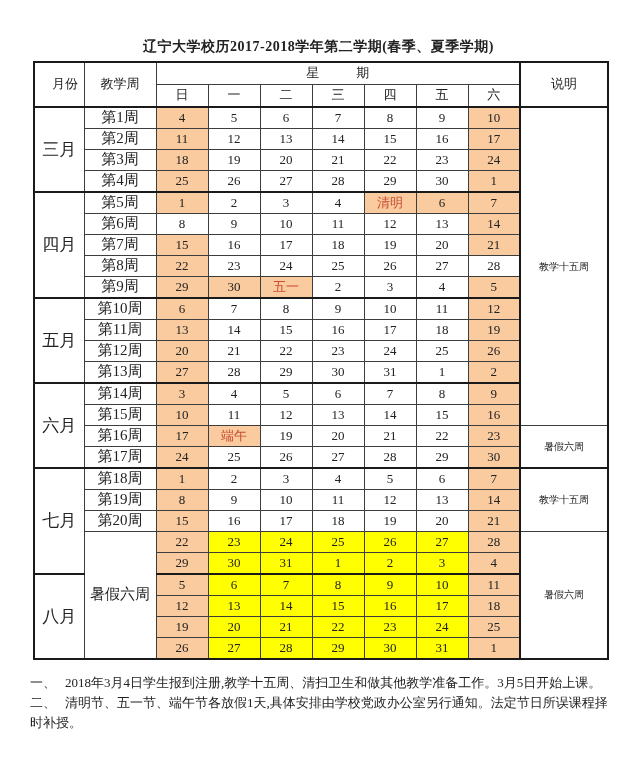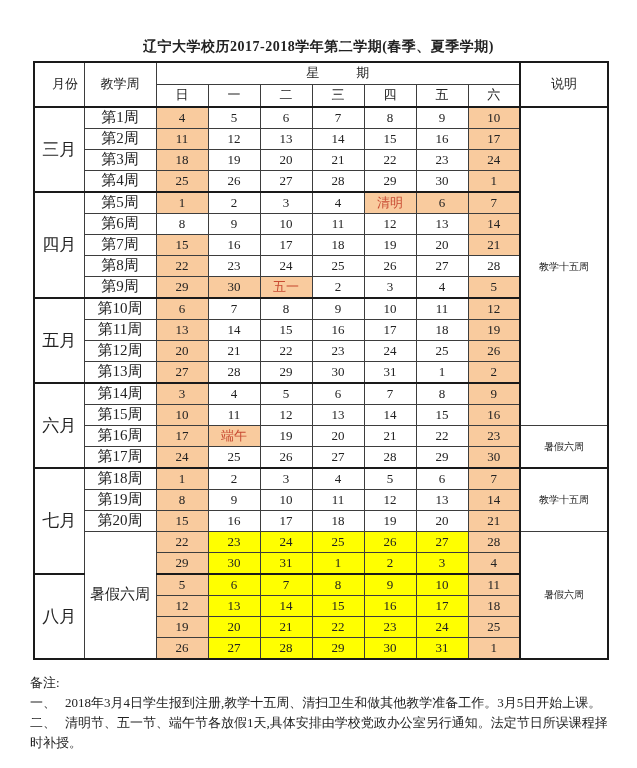--- a/index.html
+++ b/index.html
@@ -376,21 +376,20 @@
           <td class="day-cell bg-y">28</td>
           <td class="day-cell bg-y">29</td>
           <td class="day-cell bg-y">30</td>
           <td class="day-cell bg-y">31</td>
           <td class="day-cell bg-o">1</td>
         </tr>
       </tbody>
   </table>
 
   <div class="remarks">
-    <div>备注:</div>
     <div class="remark">
       <span class="remark-num">一、</span><span>2018年3月4日学生报到注册,教学十五周、清扫卫生和做其他教学准备工作。3月5日开始上课。</span>
     </div>
     <div class="remark">
       <span class="remark-num">二、</span><span>清明节、五一节、端午节各放假1天,具体安排由学校党政办公室另行通知。法定节日所误课程择时补授。</span>
     </div>
 
   </div>
 
 </div>

